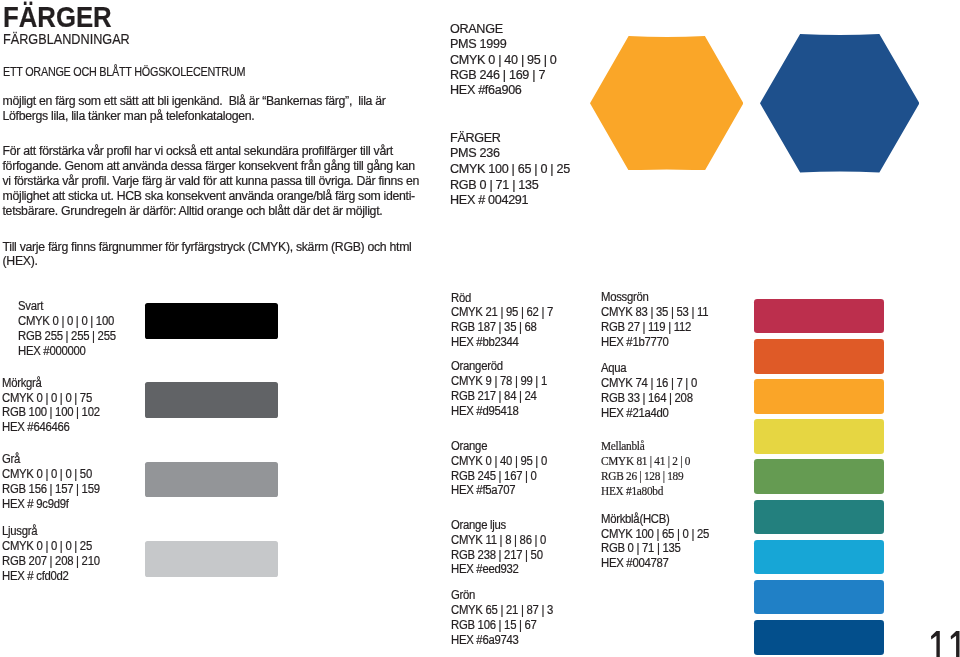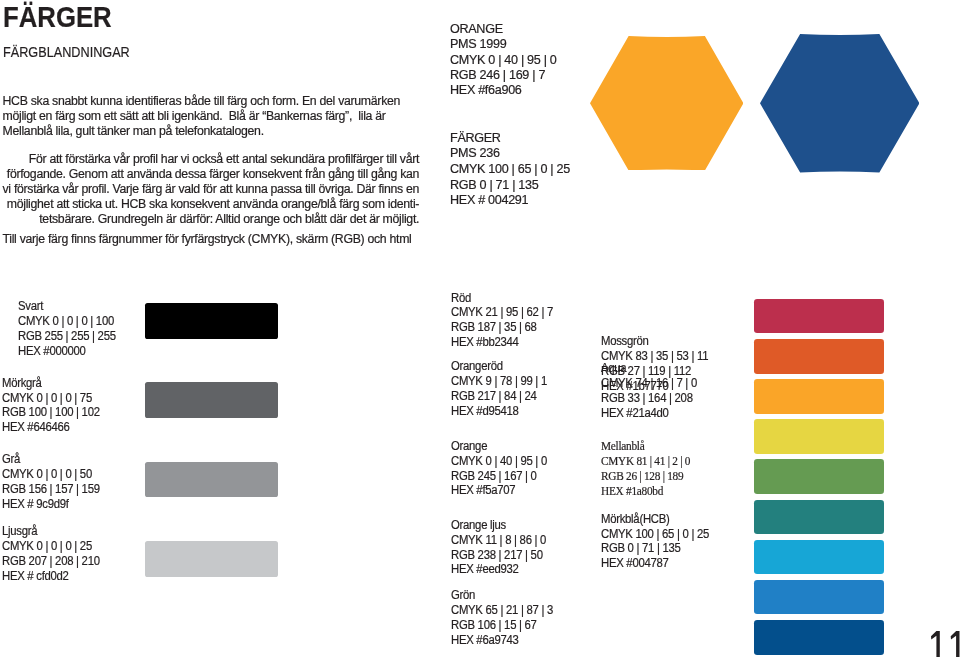--- a/index.html
+++ b/index.html
@@ -8,36 +8,36 @@
        font-family:"Liberation Sans",sans-serif;color:#231f20;
        -webkit-text-stroke:0.2px #231f20;}
   .page{position:relative;width:960px;height:657px;background:#ffffff;}
 
   
   .title{position:absolute;left:2.5px;top:1.6px;font-size:30px;font-weight:bold;
          line-height:30px;color:#231f20;
          display:block;}
   .title span{display:inline-block;transform:scaleX(0.858) translateZ(0);transform-origin:left top;
               white-space:pre;}
-  .subtitle{position:absolute;left:2.5px;top:44px;font-size:15px;font-weight:normal;
+  .subtitle{position:absolute;left:2.5px;top:31px;font-size:15px;font-weight:normal;
             line-height:15px;color:#231f20;}
   .subtitle span{display:inline-block;transform:scaleX(0.845) translateZ(0);transform-origin:left top;
                  white-space:pre;}
   .sectionhead{position:absolute;left:2.5px;top:65.1px;font-size:13.3px;font-weight:normal;
                line-height:13.3px;color:#231f20;letter-spacing:-0.32px;}
   .sectionhead span{display:inline-block;transform:scaleX(0.814) translateZ(0);transform-origin:left top;
                     white-space:pre;}
 
   
   .para{position:absolute;left:2.5px;font-size:12.3px;line-height:15.1px;
         letter-spacing:-0.3px;color:#231f20;white-space:pre;
         transform:translateZ(0);}
   #para1{top:93.5px;line-height:15.2px;}
-  #para2{top:152px;line-height:15.0px;text-align:right;}
-  #para3{top:232px;line-height:14.3px;}
+  #para2{top:144px;line-height:15.0px;}
+  #para3{top:240px;line-height:14.3px;}
 
   
   .specblock{position:absolute;font-size:12.8px;line-height:15.4px;
              letter-spacing:-0.32px;color:#231f20;}
   .specblock .line{white-space:pre;}
   .specblock .line span{display:inline-block;transform:scaleX(0.985) translateZ(0);
                         transform-origin:left top;white-space:pre;}
   #prim0{left:449.9px;top:21.2px;line-height:15.3px;}
   #prim1{left:449.9px;top:129.5px;line-height:15.7px;}
 
@@ -68,24 +68,25 @@
   .pageno .pn-text{position:absolute;left:0;top:0;width:0;height:0;overflow:hidden;
                    font-size:0;color:transparent;}
 </style>
 </head>
 <body>
 
 <div class="page">
 
   <div class="title"><span>FÄRGER</span></div>
   <div class="subtitle"><span>FÄRGBLANDNINGAR</span></div>
-
-  <div class="para" id="para1"><div class="pline">HCB ska snabbt kunna identifieras både till färg och form. En del varumärken</div><div class="pline">möjligt en färg som ett sätt att bli igenkänd.  Blå är “Bankernas färg”,  lila är</div><div class="pline">Mellanblå lila, gult tänker man på telefonkatalogen.</div></div>
+  <div class="sectionhead"><span>ETT ORANGE OCH BLÅTT HÖGSKOLECENTRUM</span></div>
+
+  <div class="para" id="para1"><div class="pline">möjligt en färg som ett sätt att bli igenkänd.  Blå är “Bankernas färg”,  lila är</div><div class="pline">Löfbergs lila, lila tänker man på telefonkatalogen.</div></div>
   <div class="para" id="para2"><div class="pline">För att förstärka vår profil har vi också ett antal sekundära profilfärger till vårt</div><div class="pline">förfogande. Genom att använda dessa färger konsekvent från gång till gång kan</div><div class="pline">vi förstärka vår profil. Varje färg är vald för att kunna passa till övriga. Där finns en</div><div class="pline">möjlighet att sticka ut. HCB ska konsekvent använda orange/blå färg som identi-</div><div class="pline">tetsbärare. Grundregeln är därför: Alltid orange och blått där det är möjligt.</div></div>
-  <div class="para" id="para3"><div class="pline">Till varje färg finns färgnummer för fyrfärgstryck (CMYK), skärm (RGB) och html</div></div>
+  <div class="para" id="para3"><div class="pline">Till varje färg finns färgnummer för fyrfärgstryck (CMYK), skärm (RGB) och html</div><div class="pline">(HEX).</div></div>
 
   <div class="specblock" id="prim0">
     <div class="line"><span>ORANGE</span></div>
     <div class="line"><span>PMS 1999</span></div>
     <div class="line"><span>CMYK 0 | 40 | 95 | 0</span></div>
     <div class="line"><span>RGB 246 | 169 | 7</span></div>
     <div class="line"><span>HEX #f6a906</span></div>
   </div>
 
   <div class="specblock" id="prim1">
@@ -155,21 +156,21 @@
         <div class="line"><span>HEX #eed932</span></div>
       </div>
       <div class="cblock" style="top: 297.5px;">
         <div class="line"><span>Grön</span></div>
         <div class="line"><span>CMYK 65 | 21 | 87 | 3</span></div>
         <div class="line"><span>RGB 106 | 15 | 67</span></div>
         <div class="line"><span>HEX #6a9743</span></div>
       </div>
     </div>
   <div class="col" id="col2">
-      <div class="cblock" style="top: 0px; margin-top: 44px;">
+      <div class="cblock" style="top: 0px;">
         <div class="line"><span>Mossgrön</span></div>
         <div class="line"><span>CMYK 83 | 35 | 53 | 11</span></div>
         <div class="line"><span>RGB 27 | 119 | 112</span></div>
         <div class="line"><span>HEX #1b7770</span></div>
       </div>
       <div class="cblock" style="top: 71px;">
         <div class="line"><span>Aqua</span></div>
         <div class="line"><span>CMYK 74 | 16 | 7 | 0</span></div>
         <div class="line"><span>RGB 33 | 164 | 208</span></div>
         <div class="line"><span>HEX #21a4d0</span></div>

